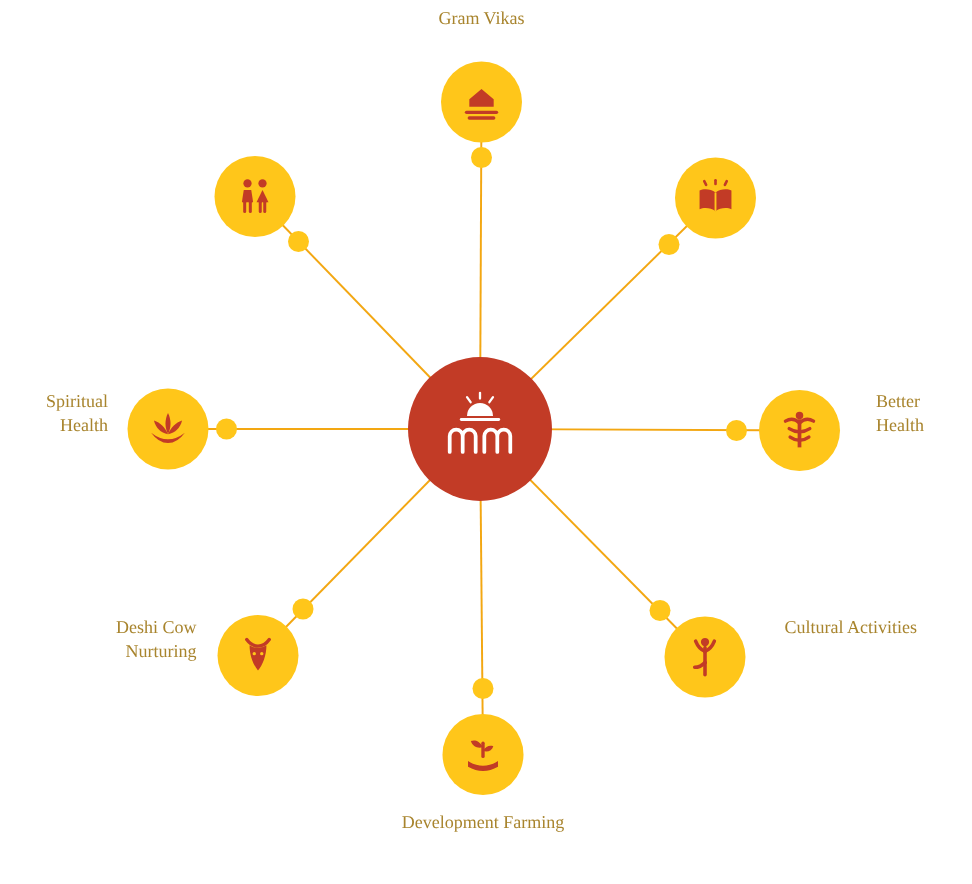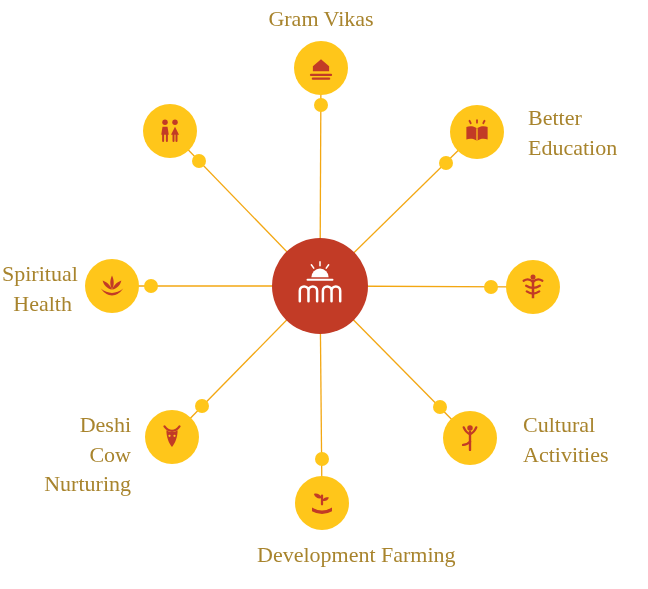--- a/index.html
+++ b/index.html
@@ -21,21 +21,21 @@
   .dot{
     position:absolute;width:14px;height:14px;border-radius:50%;
     background:#FFC61A;transform:translate(-50%,-50%);
   }
   .center-circle{
     position:absolute;left:320px;top:286px;width:96px;height:96px;border-radius:50%;
     background:#C23B26;display:flex;align-items:center;justify-content:center;
     transform:translate(-50%,-50%);
   }
   .label{
-    position:absolute;color:#A8842D;font-size:22px;line-height:1.35;
+    position:absolute;color:#A8842D;font-size:12px;line-height:1.35;
   }
   .lbl-center{transform:translateX(-50%);text-align:center;white-space:nowrap;}
   .lbl-left{text-align:left;}
   .lbl-right{text-align:right;}
 </style>
 </head>
 <body>
 
 <div class="canvas">
 
@@ -101,33 +101,33 @@
         <path d="M12 9 C9.5 7 5.5 7 3.5 8 V18 C5.5 17 9.5 17 12 19 C14.5 17 18.5 17 20.5 18 V8 C18.5 7 14.5 7 12 9 Z" fill="#C23B26"></path>
         <line x1="12" y1="9" x2="12" y2="19" stroke="#FFC61A" stroke-width="1"></line>
         <g stroke="#C23B26" stroke-width="1.4" stroke-linecap="round">
           <line x1="6" y1="3" x2="7" y2="5"></line>
           <line x1="12" y1="2.5" x2="12" y2="4.5"></line>
           <line x1="18" y1="3" x2="17" y2="5"></line>
         </g>
       </svg>
     </span>
   </div>
-  <div class="label lbl-left" style="left:528px;top:103px;width:110px">Better Education</div>
 
   <div class="node" style="left:533px;top:287px">
     <span>
       <svg width="30" height="30" viewBox="0 0 24 24" fill="none">
         <circle cx="12" cy="4" r="2" fill="#C23B26"></circle>
         <line x1="12" y1="6" x2="12" y2="21" stroke="#C23B26" stroke-width="2"></line>
         <path d="M4.5 7 Q8.5 4.5 12 8 Q15.5 4.5 19.5 7" stroke="#C23B26" stroke-width="1.8" stroke-linecap="round"></path>
         <path d="M6.5 11 Q12 14.5 17.5 11" stroke="#C23B26" stroke-width="1.8" stroke-linecap="round"></path>
         <path d="M17 15.5 Q12 19 7 15.5" stroke="#C23B26" stroke-width="1.8" stroke-linecap="round"></path>
       </svg>
     </span>
   </div>
+  <div class="label lbl-left" style="left:584px;top:259px;width:64px">Better Health</div>
 
   <div class="node" style="left:470px;top:438px">
     <span>
       <svg width="30" height="30" viewBox="0 0 24 24" fill="none">
         <circle cx="12" cy="4" r="2.2" fill="#C23B26"></circle>
         <g stroke="#C23B26" stroke-width="1.9" stroke-linecap="round">
           <path d="M12 7 V15"></path>
           <path d="M12 9 C9.5 8 8 6 7 3.5"></path>
           <path d="M12 9 C14.5 8 16 6 17 3.5"></path>
           <path d="M12 15 L12 21.5"></path>

